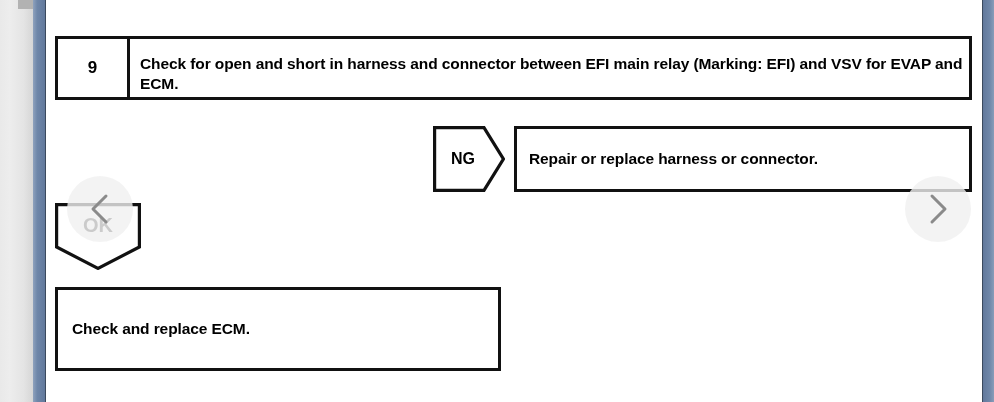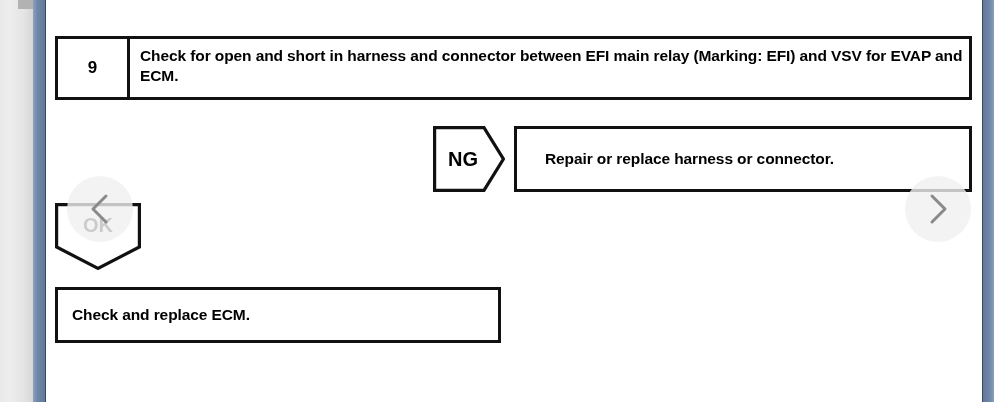--- a/index.html
+++ b/index.html
@@ -99,21 +99,21 @@
     border-right: 3px solid #111111;
     display: flex;
     align-items: center;
     justify-content: center;
     font-weight: bold;
     font-size: 17px;
     color: #000000;
   }
   #step-desc-cell {
     flex: 1 1 auto;
-    padding: 7px 0 0 10px;
+    padding: 15px 0 0 10px;
     display: block;
   }
 
   
   #ng-arrow {
     left: 387px; top: 126px;
     width: 72px; height: 66px;
     background: #ffffff;
     border: 0;
     clip-path: polygon(0 0, 72% 0, 100% 50%, 72% 100%, 0 100%);
@@ -130,32 +130,32 @@
     pointer-events: none;
   }
   #ng-label {
     position: absolute;
     left: 387px; top: 126px;
     width: 60px; height: 66px;
     display: flex;
     align-items: center;
     justify-content: center;
     font-weight: bold;
-    font-size: 20px;
+    font-size: 16px;
     color: #000000;
     z-index: 13;
   }
 
   
   #repair-box {
     left: 468px; top: 126px;
     width: 458px; height: 66px;
     display: flex;
     align-items: center;
-    padding-left: 28px;
+    padding-left: 12px;
   }
 
   
   #ok-pentagon-outline {
     position: absolute;
     left: 9px; top: 203px;
     width: 86px; height: 67px;
     z-index: 11;
     pointer-events: none;
   }
@@ -168,21 +168,21 @@
     justify-content: center;
     font-weight: bold;
     font-size: 20px;
     color: #3a3a3a;
     z-index: 13;
   }
 
   
   #final-box {
     left: 9px; top: 287px;
-    width: 446px; height: 56px;
+    width: 446px; height: 84px;
     display: flex;
     align-items: center;
     padding-left: 14px;
   }
 </style>
 </head>
 <body>
 
 <div id="screen">
 

